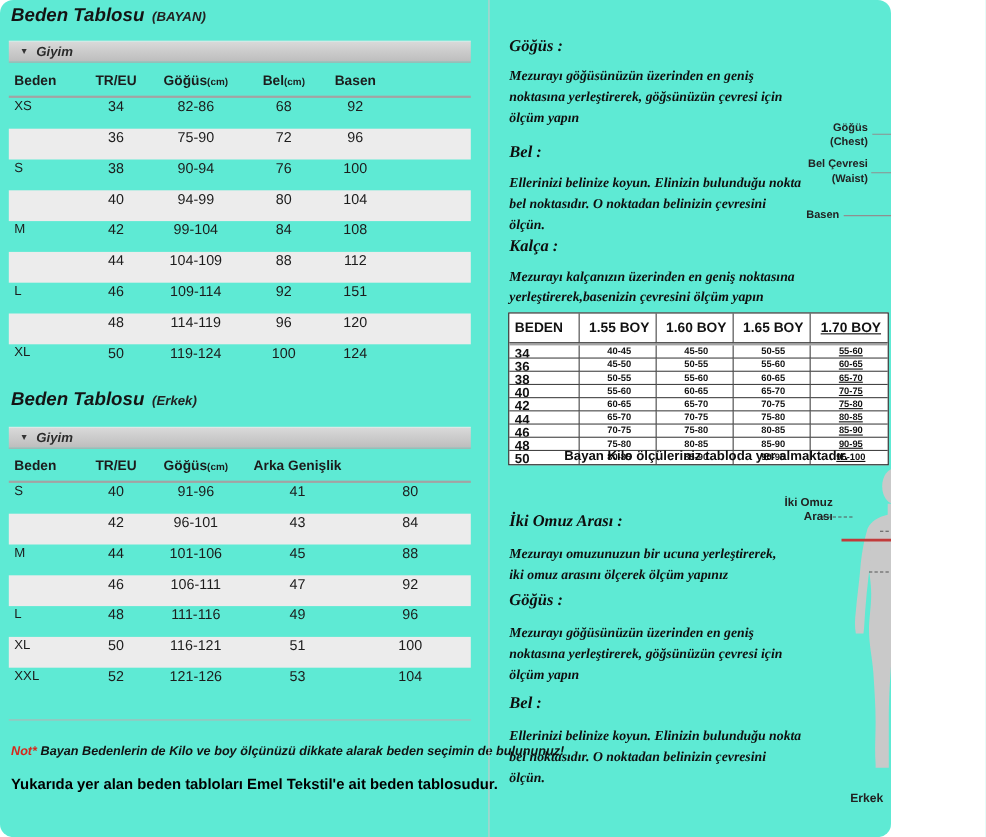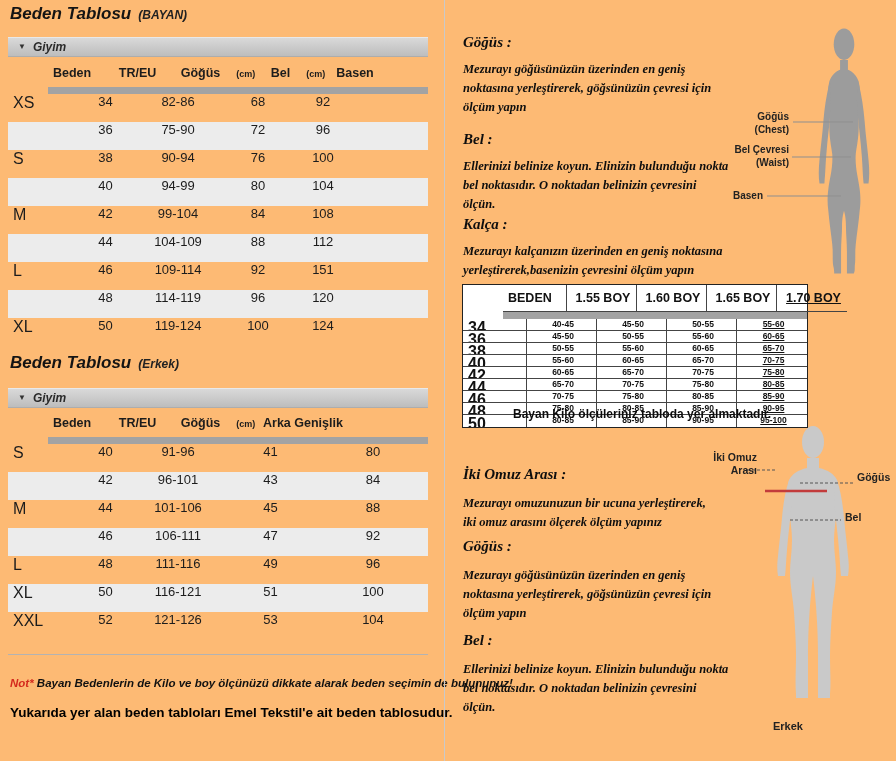--- a/index.html
+++ b/index.html
@@ -1,40 +1,40 @@
 <!DOCTYPE html>
 <html><head>
 <meta charset="utf-8">
 <style>
   *{box-sizing:border-box;margin:0;padding:0;}
   html,body{background:#fff;}
-  .page{position:relative;width:896px;height:761px;background:#fdba74;overflow:hidden;
-        font-family:"Liberation Sans",sans-serif;}
+  .page{position:relative;width:810px;height:761px;background:#5eead4;overflow:hidden;
+        font-family:"Liberation Sans",sans-serif;border-radius:12px;}
   
   .left-panel{position:absolute;left:0;top:0;width:444px;height:761px;}
   .t-row{position:absolute;left:10px;display:flex;align-items:baseline;gap:7px;white-space:nowrap;}
   .t-main{font:italic bold 17px "Liberation Sans",sans-serif;color:#141414;}
   .t-suffix{font:italic bold 12px "Liberation Sans",sans-serif;color:#222;}
   .giyim-bar{position:absolute;left:8px;width:420px;height:20px;
      background:linear-gradient(180deg,#d9d9d9,#bdbdbd);
      border-top:1px solid #e9e9e9;border-bottom:1px solid #adadad;
      display:flex;align-items:center;gap:7px;padding-left:10px;cursor:pointer;}
   .tri{font-size:8px;color:#333;line-height:1;}
   .giyim-label{font:italic bold 12px "Liberation Sans",sans-serif;color:#2a2a2a;}
   .size-grid{position:absolute;left:8px;width:420px;}
   .g-row{display:grid;}
   .women-grid .g-row{grid-template-columns:70px 55px 90px 70px 60px;}
   .men-grid .g-row{grid-template-columns:70px 55px 90px 95px 110px;}
   .size-grid .g-cell{height:28px;line-height:28px;font:13px "Liberation Sans",sans-serif;
      color:#1c1c1c;text-align:center;overflow:hidden;}
-  .size-grid .g-cell:first-child{text-align:left;padding-left:5px;font-size:16px;}
-  .size-grid .g-head{border-bottom:7px solid #a3a3a3;margin-left:40px;}
+  .size-grid .g-cell:first-child{text-align:left;padding-left:5px;font-size:12px;}
+  .size-grid .g-head{border-bottom:2px solid #a3a3a3;}
   .size-grid .g-head .g-cell{height:27px;line-height:27px;font-weight:bold;font-size:12.5px;}
   .size-grid .g-row.alt{background:#ececec;}
-  .unit{font-size:9px;font-weight:bold;padding-left:16px;}
+  .unit{font-size:9px;font-weight:bold;}
   .hr-line{position:absolute;left:8px;width:420px;height:1px;background:#b3b3b3;}
   .note{position:absolute;left:10px;font:italic bold 11.5px "Liberation Sans",sans-serif;color:#111;white-space:nowrap;}
   .note-red{color:#d42a1e;}
   .footer-note{position:absolute;left:10px;font:bold 13.5px "Liberation Sans",sans-serif;color:#000;white-space:nowrap;}
   .v-divider{position:absolute;left:444px;top:0;width:1px;height:761px;background:#c9c9c9;}
   
   .right-panel{position:absolute;left:455px;top:0;width:441px;height:761px;}
   .r-h{position:absolute;left:8px;font:italic bold 15px "Liberation Serif",serif;color:#0e0e0e;z-index:2;}
   .r-p{position:absolute;left:8px;font:italic bold 12.5px/1.5 "Liberation Serif",serif;color:#0e0e0e;
        white-space:pre-line;z-index:2;}

